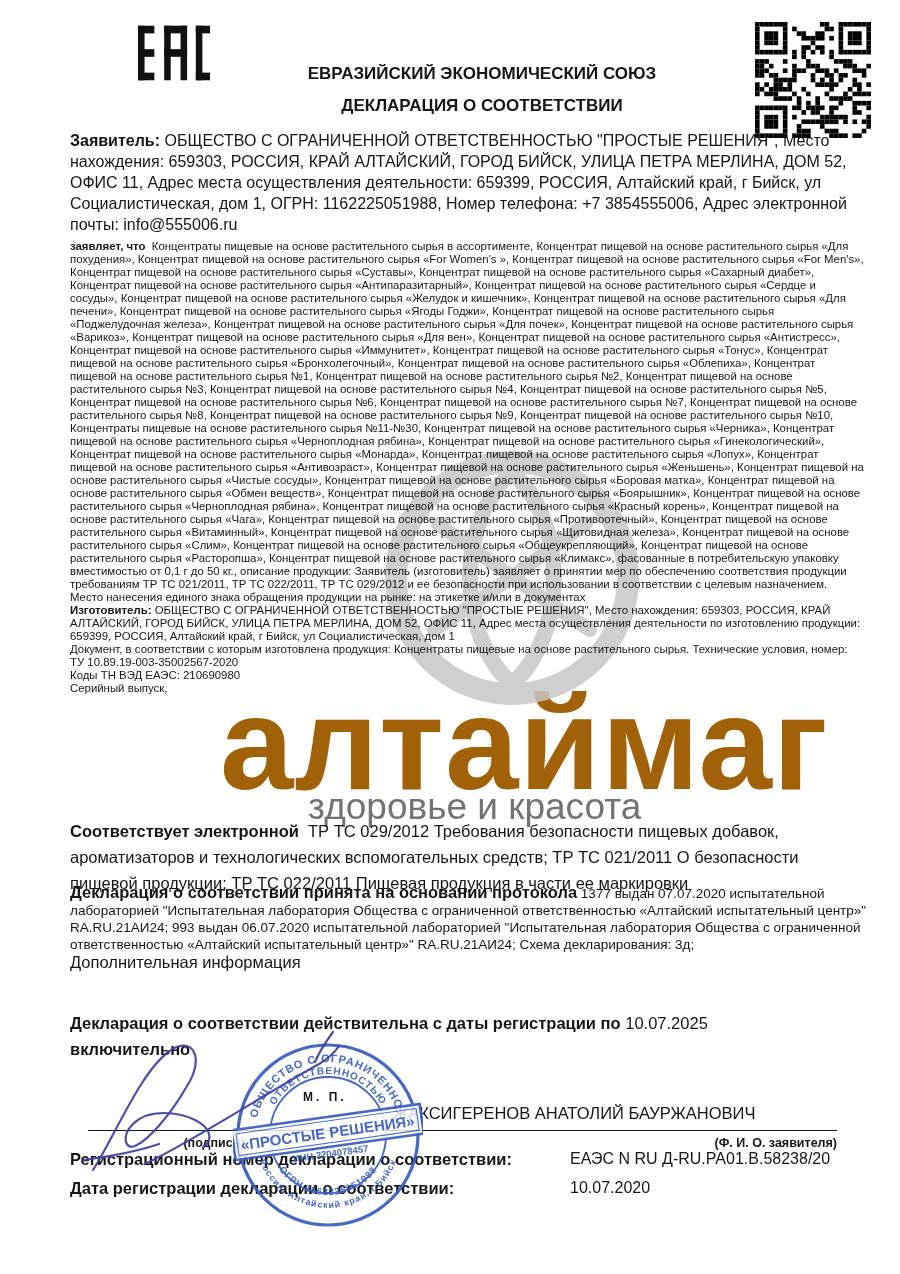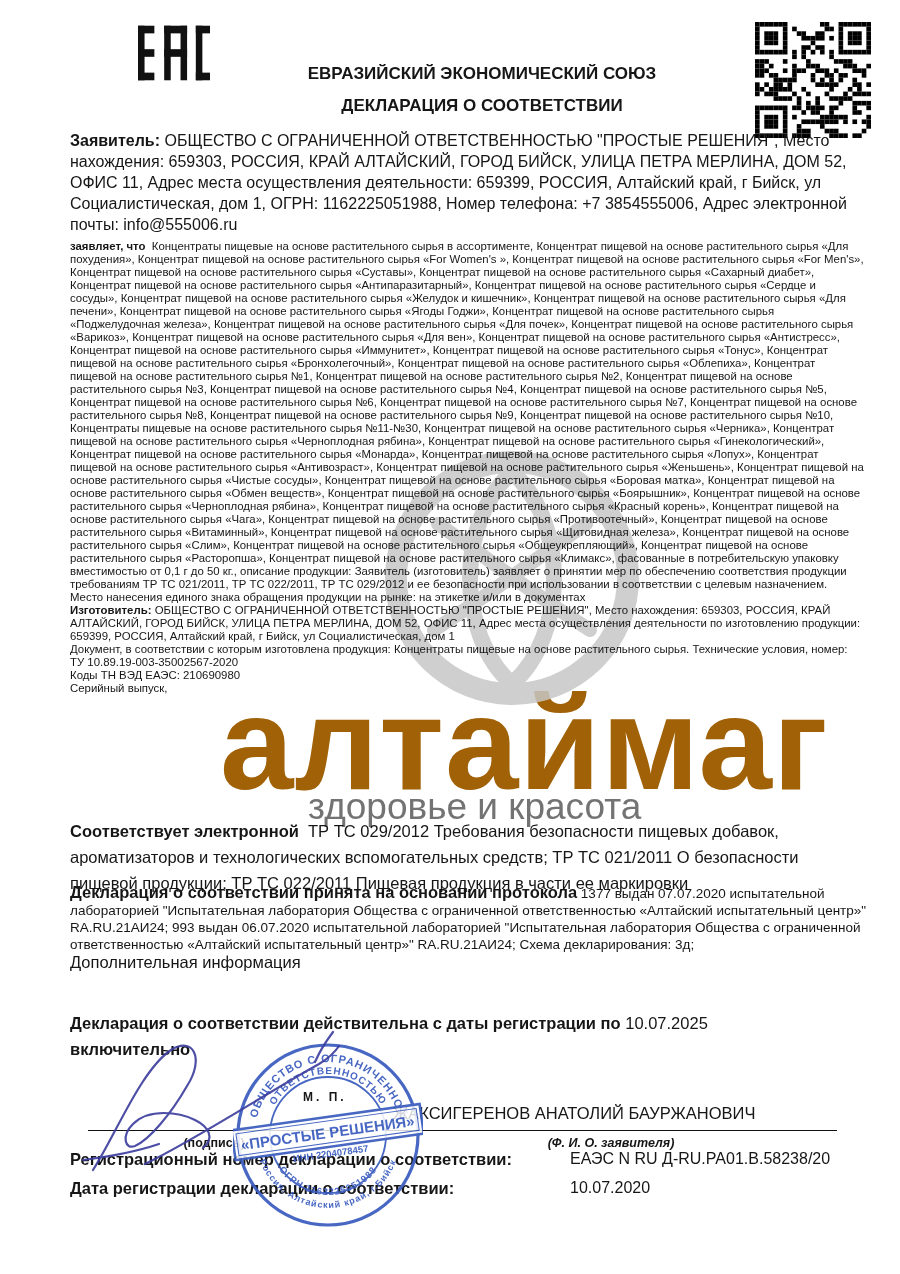--- a/index.html
+++ b/index.html
@@ -31,22 +31,22 @@
   
   .mp{position:absolute;left:303px;top:1090px;font-size:12px;font-weight:bold;
       letter-spacing:3px;z-index:1;}
   .sig-svg{position:absolute;left:75px;top:1028px;z-index:4;}
   .stamp-svg{position:absolute;left:233px;top:1040px;z-index:3;}
   .sig-line{position:absolute;left:88px;top:1130px;width:252px;border-top:1.6px solid #111;z-index:2;}
   .fio-line{position:absolute;left:385px;top:1130px;width:452px;border-top:1.6px solid #111;z-index:2;}
   .sig-caption{position:absolute;left:88px;top:1136px;width:252px;text-align:center;
                font-size:12.5px;font-weight:bold;z-index:2;}
   .fio-name{position:absolute;left:393px;top:1104px;font-size:16.5px;z-index:2;}
-  .fio-caption{position:absolute;left:385px;top:1136px;width:452px;text-align:center;
-               font-size:12.5px;font-weight:bold;z-index:2;font-style:italic;}
+  .fio-caption{position:absolute;left:385px;top:1136px;width:452px;text-align:right;
+               font-size:12.5px;font-weight:bold;z-index:2;}
   .reg-label{position:absolute;left:70px;font-size:16.5px;font-weight:bold;z-index:2;}
   .reg-value{position:absolute;left:570px;font-size:16px;z-index:2;}
   .row1{top:1150px;} .row2{top:1179px;}
   
   .wm-big{position:absolute;left:220px;top:668px;font-size:132px;font-weight:bold;
           color:#a16207;z-index:0;letter-spacing:1px;}
   .wm-sub{position:absolute;left:308px;top:786px;font-size:37px;color:#737373;z-index:0;}
   .wm-emblem{position:absolute;left:372px;top:438px;z-index:0;opacity:.85;}
 </style>
 </head>

